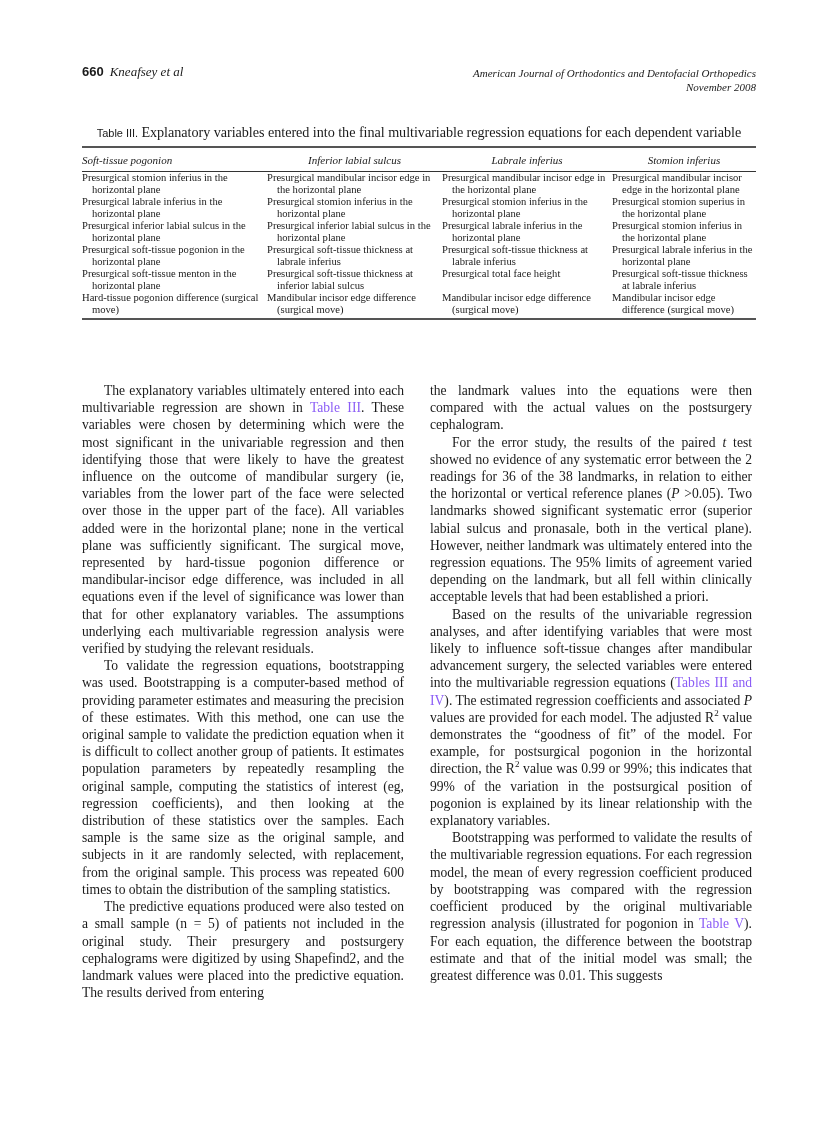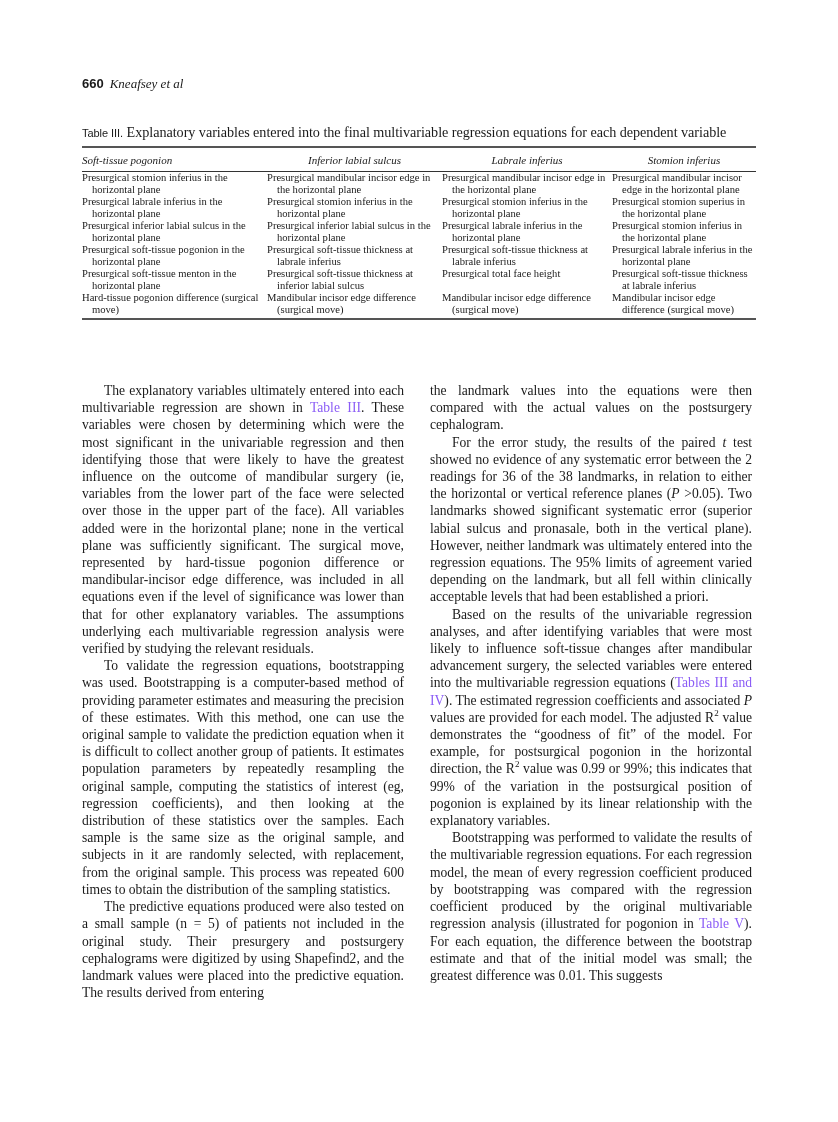--- a/index.html
+++ b/index.html
@@ -1,24 +1,24 @@
 <!DOCTYPE html>
 <html><head>
 <meta charset="utf-8">
 <style>
   html, body { margin:0; padding:0; background:#ffffff; }
   body { width:838px; height:1122px; position:relative; overflow:hidden; color:#1a1a1a; }
   .page { position:absolute; left:82px; top:0; width:674px; }
-  .running-head { position:absolute; top:76px; left:0; width:674px; height:36px; }
+  .running-head { position:absolute; top:64px; left:0; width:674px; height:36px; }
   .rh-left { position:absolute; left:0; top:0; font-family:"Liberation Serif", serif; font-size:13px; }
   .rh-left .pnum { font-family:"Liberation Sans", sans-serif; font-weight:bold; font-size:13px; margin-right:6px; }
   .rh-left .authors { font-style:italic; }
   .rh-right { position:absolute; right:0; top:2px; text-align:right; font-family:"Liberation Serif", serif; font-style:italic; font-size:11px; line-height:14px; }
   .table-block { position:absolute; top:124px; left:0; width:674px; }
-  .table-caption { font-family:"Liberation Serif", serif; font-size:14.2px; white-space:nowrap; letter-spacing:-0.05px; }
+  .table-caption { font-family:"Liberation Serif", serif; font-size:14.2px; white-space:nowrap; letter-spacing:-0.05px;text-align:center; }
   .table-caption .tlabel { font-family:"Liberation Sans", sans-serif; font-size:11px; font-weight:bold; font-weight:normal; }
   .rule-thick { height:0; border-top:2px solid #555; }
   table.t3 { width:674px; border-collapse:collapse; font-family:"Liberation Serif", serif; font-size:10.6px; line-height:12px; }
   table.t3 th { font-weight:normal; font-style:italic; font-size:11px; padding:6px 0 5px 0; text-align:center; border-bottom:1.5px solid #333; }
   table.t3 th.first { text-align:left; }
   table.t3 td { vertical-align:top; padding:0; }
   .cell { padding-left:10px; text-indent:-10px; }
   .c0 { width:185px; }
   .c1 { width:175px; padding-left:2px;margin-left:40px; }
   .c2 { width:170px; padding-left:4px; }
@@ -36,20 +36,24 @@
   sup { font-size:9px; line-height:0; }
 </style>
 </head>
 <body>
 
 <div class="page">
 
   <div class="running-head">
     <div class="rh-left">
       <span class="pnum">660</span><span class="authors">Kneafsey et al</span>
+    </div>
+    <div class="rh-right">
+      <div>American Journal of Orthodontics and Dentofacial Orthopedics</div>
+      <div>November 2008</div>
     </div>
   </div>
 
   <div class="table-block">
     <div class="table-caption">
       <span class="tlabel">Table III.</span>
       <span>Explanatory variables entered into the final multivariable regression equations for each dependent variable</span>
     </div>
     <div class="rule-thick" style="margin-top:5px;"></div>
     <table class="t3">

